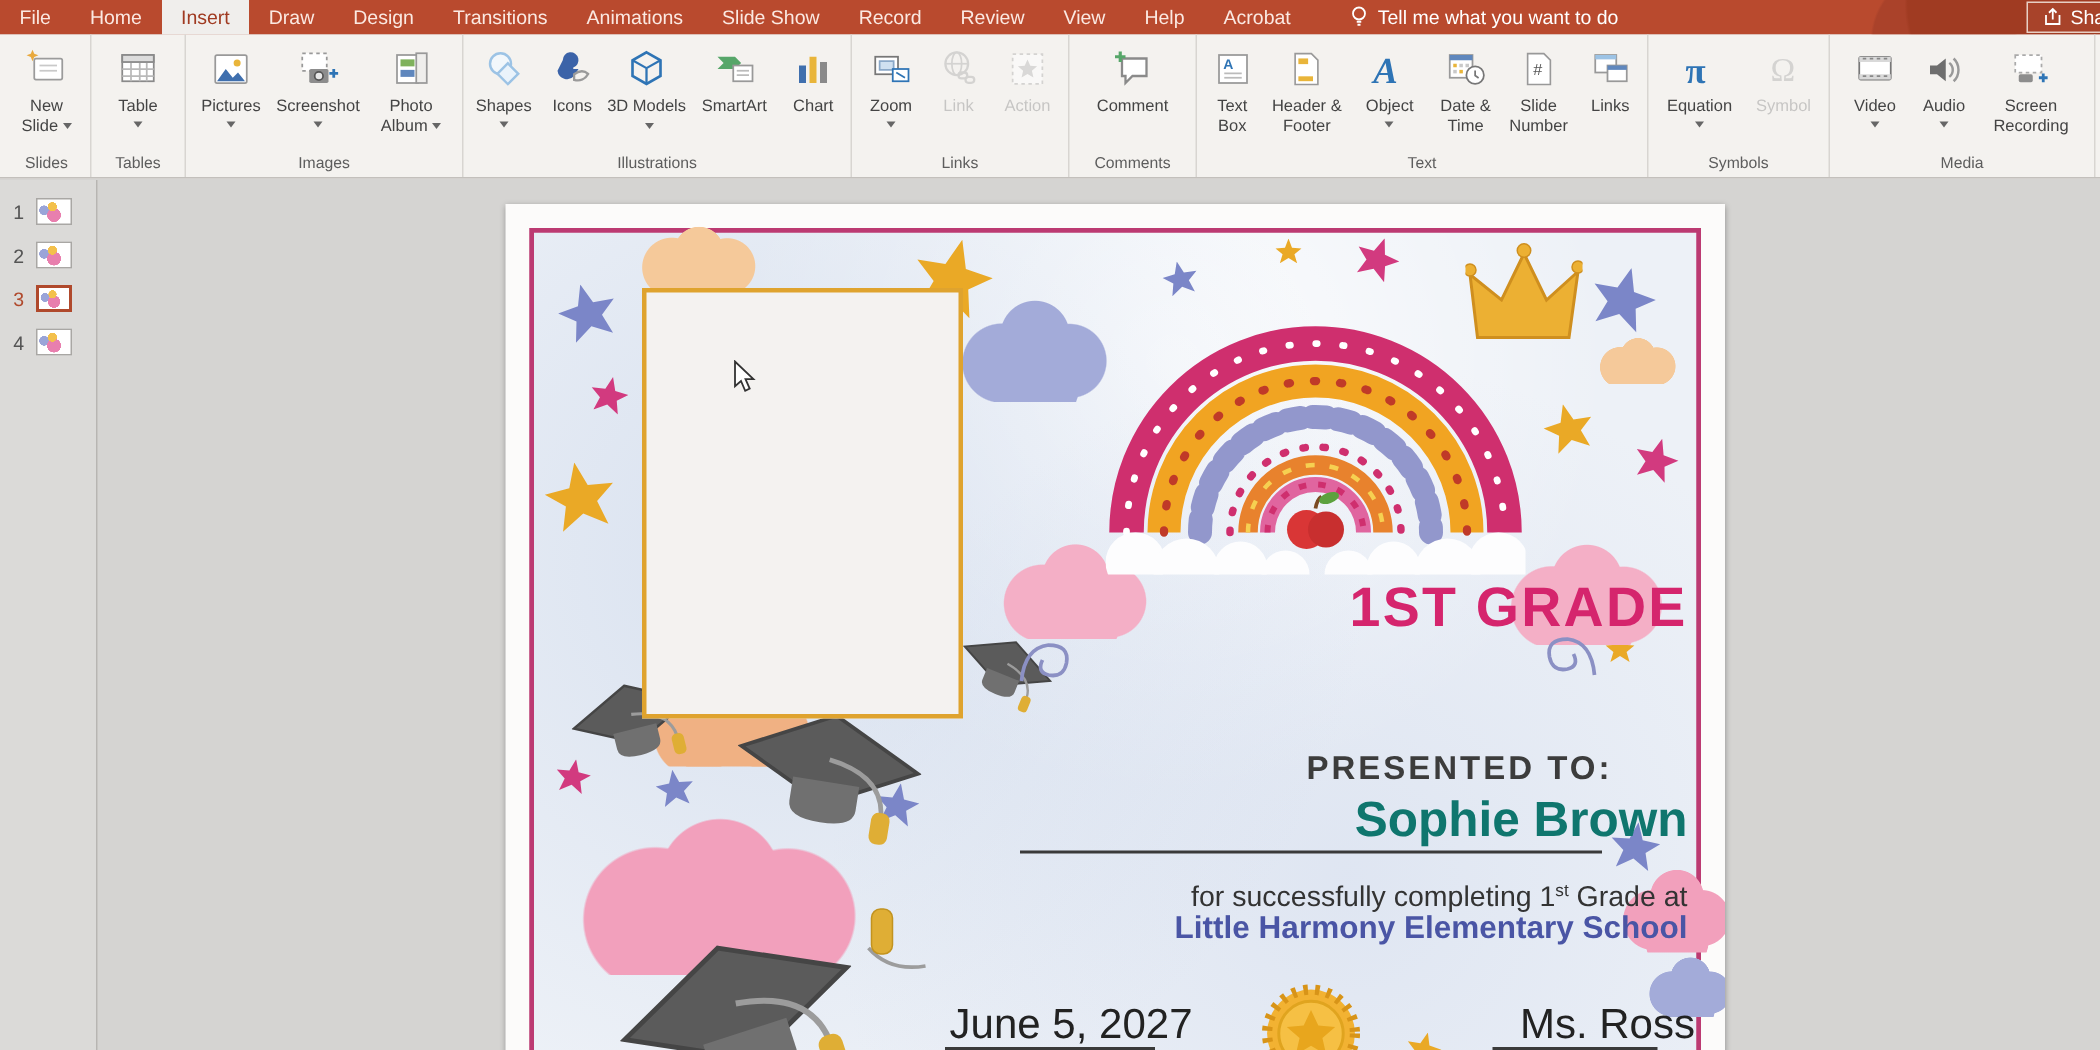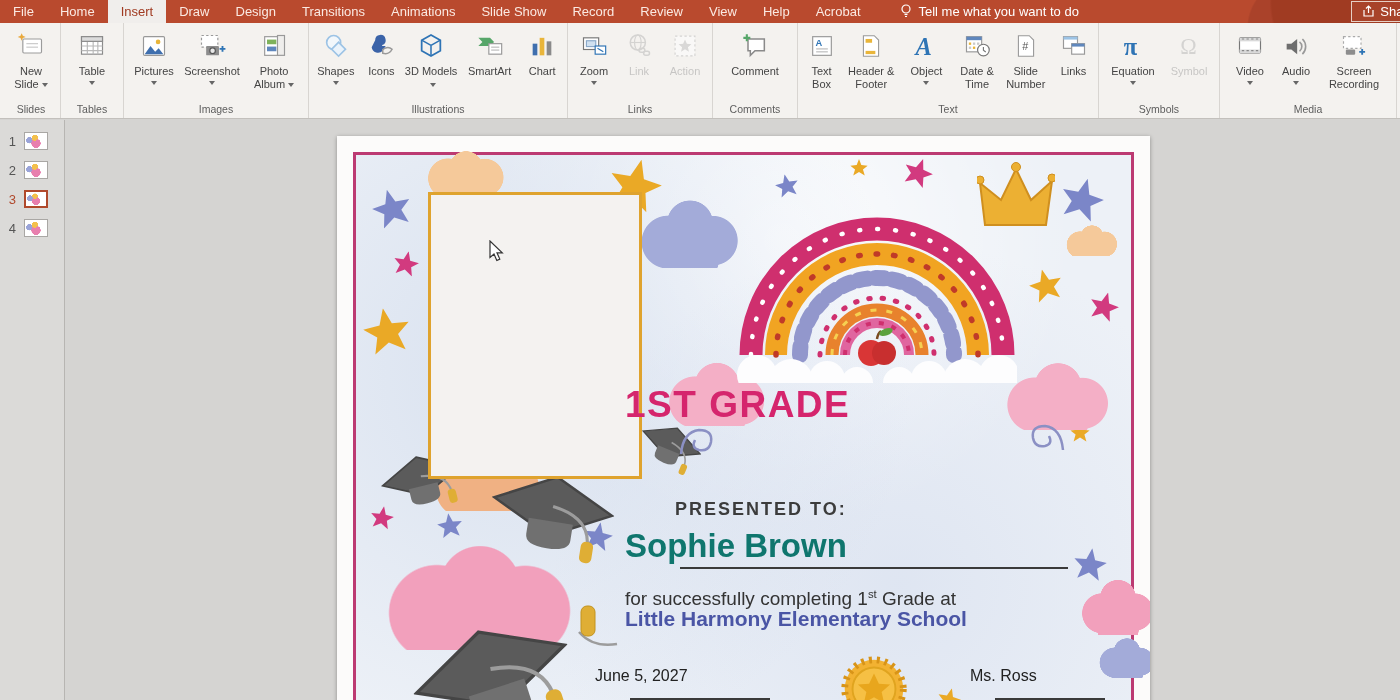--- a/index.html
+++ b/index.html
@@ -51,29 +51,29 @@
   .star{position:absolute;background:currentColor;
     clip-path:polygon(50% 0%,63% 34%,98% 37%,72% 58%,82% 92%,50% 72%,18% 92%,28% 58%,2% 37%,37% 34%);}
   .cloud{position:absolute;
     background:radial-gradient(circle at 28% 65%, currentColor 0 30%, transparent 31%),
       radial-gradient(circle at 50% 40%, currentColor 0 34%, transparent 35%),
       radial-gradient(circle at 73% 63%, currentColor 0 28%, transparent 29%),
       radial-gradient(ellipse at 50% 80%, currentColor 0 42%, transparent 43%);}
   .abs{position:absolute;}
   .ph{position:absolute;left:91px;top:56px;width:214px;height:287px;background:#f4f2f0;
     border:3px solid #dfa32e;box-sizing:border-box;z-index:6;}
-  .ctext{position:absolute;text-align:left;z-index:7;}
+  .ctext{position:absolute;text-align:right;z-index:7;}
   .t1{font-size:37px;font-weight:800;color:#d5256d;letter-spacing:1.5px;}
   .t2{font-size:47px;font-weight:800;color:#47528e;letter-spacing:1px;}
-  .tpres{font-size:18px;font-weight:600;color:#3c3c3c;letter-spacing:2px;}
+  .tpres{font-size:22px;font-weight:600;color:#3c3c3c;letter-spacing:2px;}
   .tname{font-size:33px;font-weight:700;color:#0f766e;}
   .tsub{font-size:19px;color:#333;}
   .tsub sup{font-size:60%;}
   .tschool{font-size:21px;font-weight:700;color:#4a55a5;}
-  .tsig{font-size:16px;color:#222;}
+  .tsig{font-size:28px;color:#222;}
   .uline{position:absolute;height:2px;background:#3a3a3a;z-index:7;}
   .cursor{position:absolute;z-index:20;}
 </style>
 </head>
 <body>
 
 <svg width="0" height="0" style="position:absolute">
   <defs>
     <symbol id="gradcap" viewBox="0 0 100 74">
       <polygon points="50,2 98,26 50,50 2,26" fill="#5b5b5b" stroke="#454545" stroke-width="2"></polygon>

